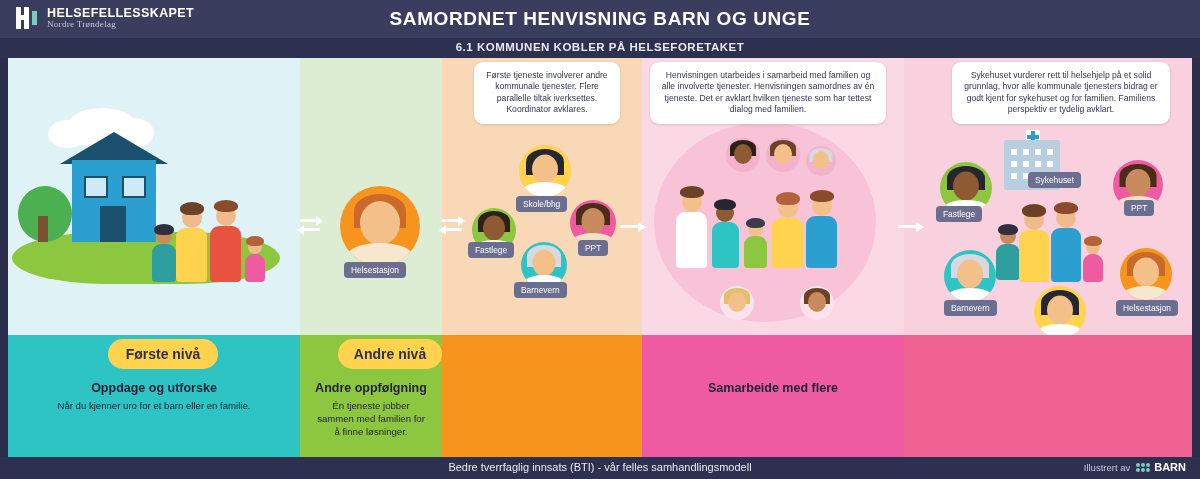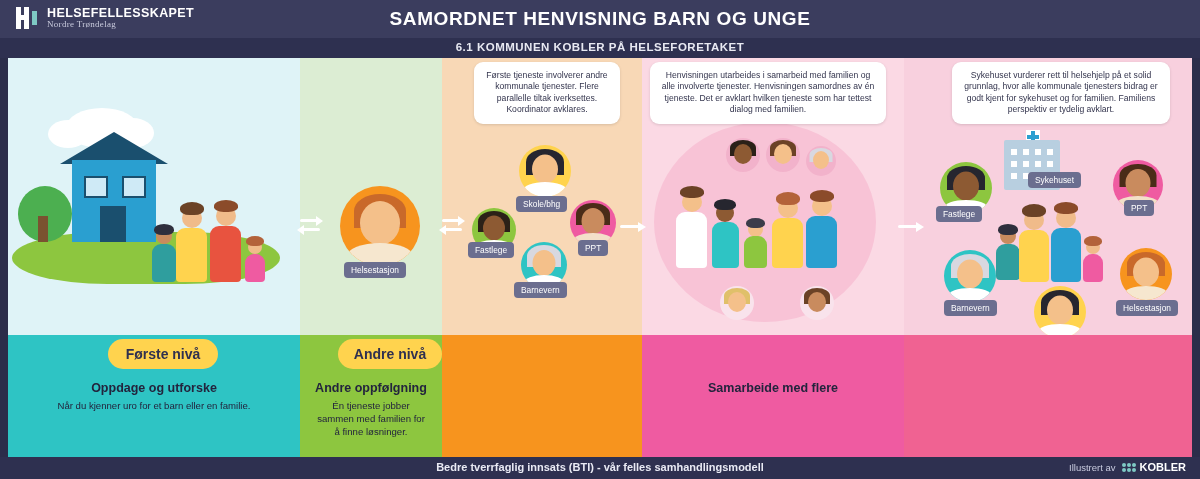--- a/index.html
+++ b/index.html
@@ -120,21 +120,21 @@
   .desc.d1{left:8px;width:292px;background:#2ec4c4;}
   .desc.d2{left:300px;width:142px;background:#8dc63f;}
   .desc.d3{left:442px;width:200px;background:#f7941e;}
   .desc.d4{left:642px;width:262px;background:#ef5ba1;}
   .desc.d5{left:904px;width:288px;background:#f06292;}
   .desc h4{margin:0 0 5px 0;font-size:12.5px;color:#23243d;font-weight:bold;}
   .desc p{margin:0;font-size:9.6px;line-height:1.33;color:#23243d;}
 
   
   .footer{position:absolute;left:0;top:457px;width:1200px;height:22px;background:#2e3050;}
-  .footer-text{position:absolute;left:0;top:461px;width:1200px;text-align:center;color:#e9eaf4;font-size:11px;font-weight:bold;}
+  .footer-text{position:absolute;left:0;top:461px;width:1200px;text-align:center;color:#e9eaf4;font-size:11px;}
   .credit{position:absolute;right:14px;top:461px;color:#c8cade;font-size:9.5px;display:flex;align-items:center;gap:6px;}
   .hemit{display:flex;align-items:center;gap:4px;color:#fff;font-weight:bold;font-size:11px;}
   .hemit-dots{display:grid;grid-template-columns:repeat(3,4px);grid-gap:1px;}
   .hemit-dots s{display:block;width:4px;height:4px;background:#7ec9c4;border-radius:50%;}
 </style>
 </head>
 <body>
 
 <div id="root">
 
@@ -399,17 +399,17 @@
     <span>Illustrert av</span>
     <span class="hemit">
       <span class="hemit-dots">
         <s></s>
           <s></s>
           <s></s>
           <s></s>
           <s></s>
           <s></s>
       </span>
-      <span>KOBLER</span>
+      <span>BARN</span>
     </span>
   </div>
 
 </div>
 
 </body></html>

